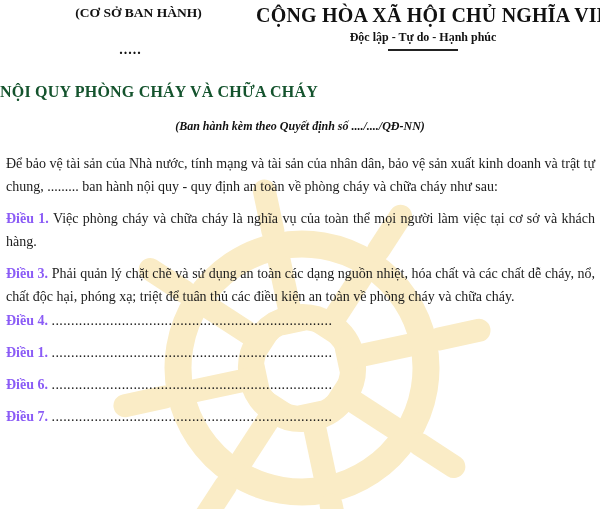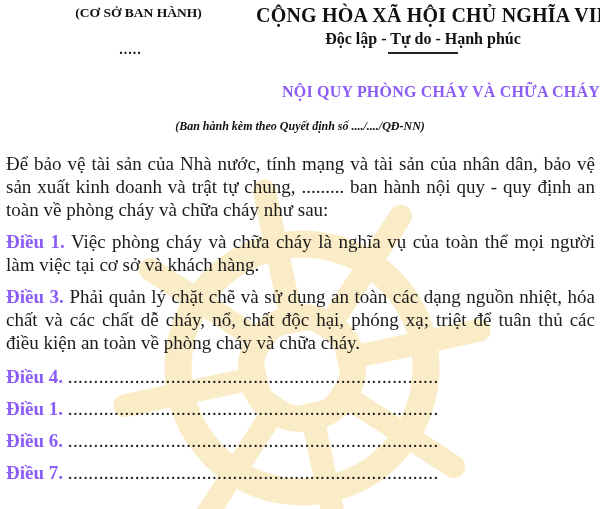--- a/index.html
+++ b/index.html
@@ -23,42 +23,42 @@
   }
   .hdr-left-dots{
     position:absolute;top:42px;left:28px;width:205px;
     text-align:center;font-weight:bold;font-size:14px;letter-spacing:1px;color:#111;
   }
   .hdr-right{
     position:absolute;top:4px;left:256px;width:334px;
     text-align:center;color:#111;
   }
   .nat-title{font-weight:bold;font-size:20px;letter-spacing:.2px;white-space:nowrap;}
-  .nat-motto{font-weight:bold;font-size:16px;margin-top:3px;}
+  .nat-motto{font-weight:bold;font-size:12px;margin-top:3px;}
   .nat-rule{width:70px;border-top:2px solid #222;margin:4px auto 0;height:0;}
   
   .doc-title{
-    position:absolute;top:83px;left:0;width:600px;text-align:right;
-    font-weight:bold;font-size:16px;letter-spacing:.2px;color:#8b5cf6;
+    position:absolute;top:83px;left:0;width:600px;text-align:left;
+    font-weight:bold;font-size:16px;letter-spacing:.2px;color:#14532d;
   }
   .doc-subtitle{
     position:absolute;top:119px;left:0;width:600px;text-align:center;
     font-weight:bold;font-style:italic;font-size:12px;color:#111;
   }
   
   .body{
     position:absolute;top:152px;left:0;width:600px;
     padding:0 5px 0 6px;box-sizing:border-box;
-    font-size:19px;line-height:23px;
+    font-size:14px;line-height:23px;
   }
   .body p{margin:0 0 9px;text-align:justify;}
   .body p.art3{margin-bottom:1px;}
   .body b{color:#8b5cf6;}
   .dotline{margin:0 0 11px;text-align:left;white-space:nowrap;overflow:hidden;}
-  .dotline.first{margin-top:11px;}
+  .dotline.first{margin-top:1px;}
   .dotline .dots{letter-spacing:.4px;}
 </style>
 </head>
 <body>
 
 <div class="page">
 
   <svg class="wm" width="600" height="509" viewBox="0 0 600 509" aria-hidden="true">
     <g transform="translate(302,368) rotate(-12)" fill="none" stroke="#FAECC6">
 

